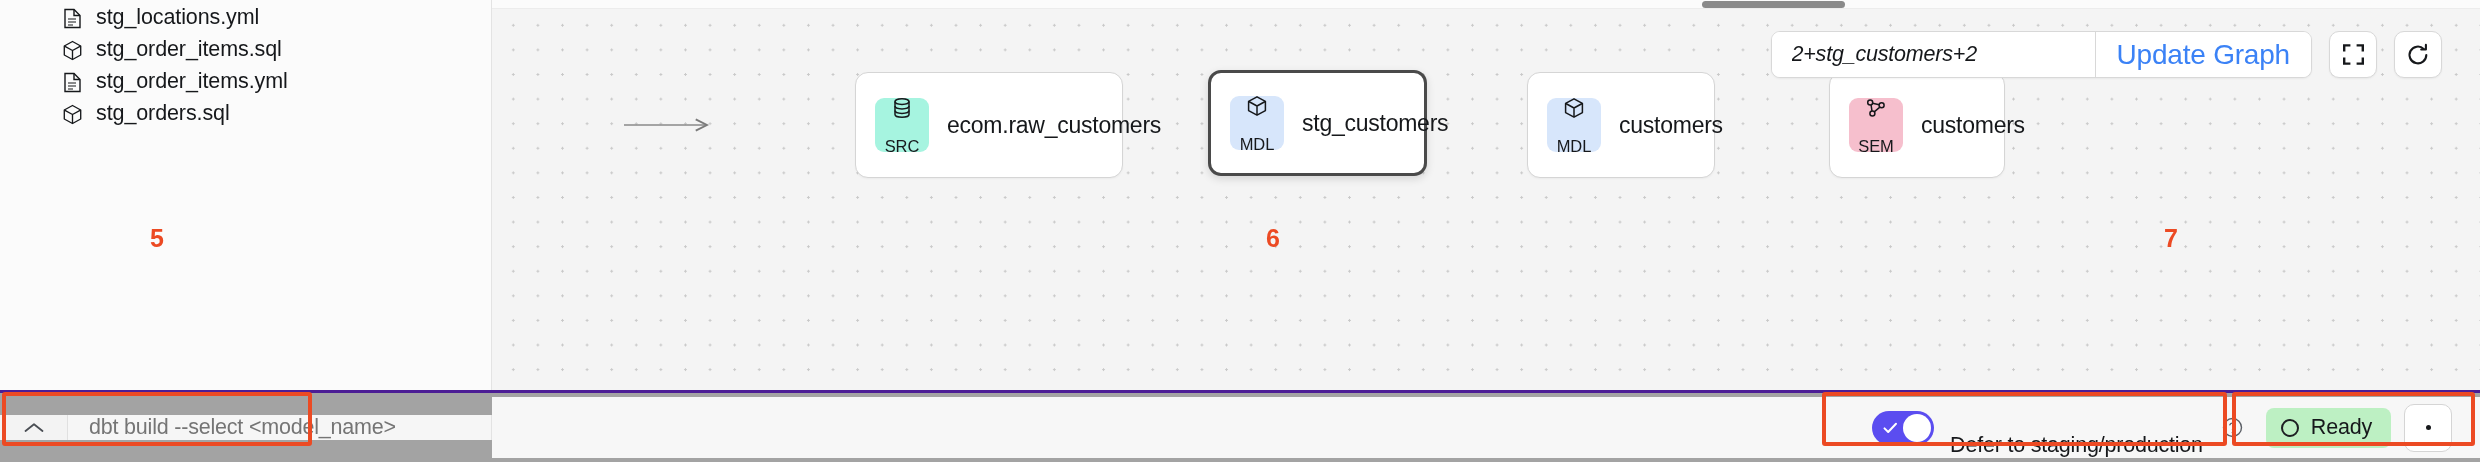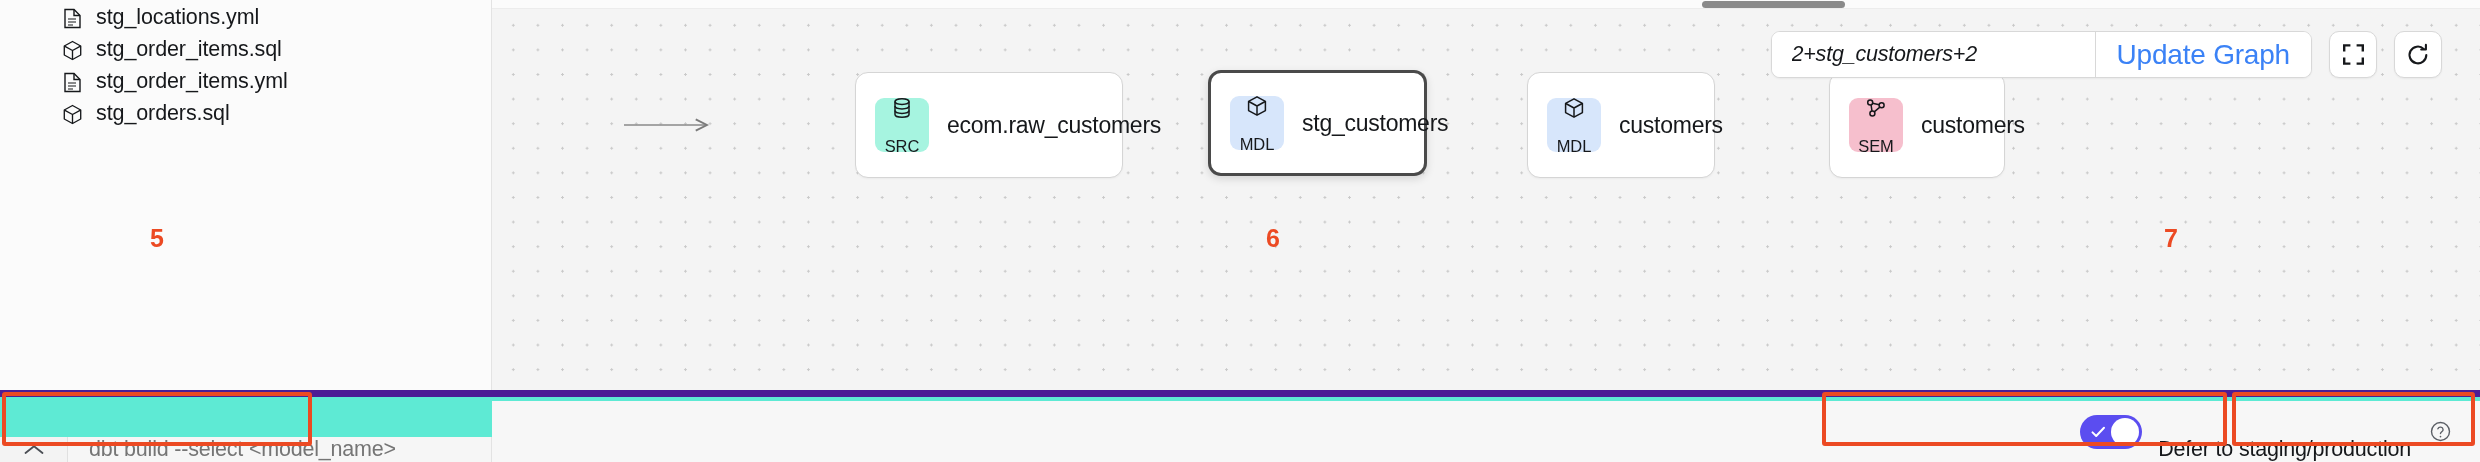--- a/index.html
+++ b/index.html
@@ -218,23 +218,23 @@
     z-index: 1;
     pointer-events: none;
   }
 
   
   .bottom {
     position: relative;
     flex: 1 1 auto;
     height: 72px;
     display: flex;
-    align-items: flex-end;
-    background: #5eead4;
-    border-top: 7px solid #4c1d95;
+    align-items: center;
+    background: #a3a3a3;
+    border-top: 3px solid #4c1d95;
   }
   .cmd-area {
     flex: 0 0 492px;
     width: 492px;
     display: flex;
     align-items: stretch;
     background: #f3f3f3;
     border-right: 1px solid #e3e3e3;
   }
   .cmd-collapse {
@@ -536,20 +536,33 @@
         <span class="defer-label">Defer to staging/production</span>
         <span class="help-icon">
           <svg width="23" height="23" viewBox="0 0 23 23" fill="none" stroke="#5b5f66" stroke-width="1.4">
             <circle cx="11.5" cy="11.5" r="9"></circle>
             <path d="M8.9 8.8a2.7 2.7 0 0 1 5.2.9c0 1.8-2.6 2.3-2.6 3.9" stroke-linecap="round"></path>
             <circle cx="11.5" cy="16.6" r="0.85" fill="#5b5f66" stroke="none"></circle>
           </svg>
         </span>
       </div>
 
+      <div class="ready-group">
+        <div class="ready-badge">
+          <span class="ready-dot"></span>
+          <span>Ready</span>
+        </div>
+        <button class="more-btn">
+          <span style="display:flex;gap:4px;">
+            <span style="width: 5px; height: 5px; border-radius: 50%; background: rgb(22, 24, 27); display: block;"></span>
+              <span style="width: 5px; height: 5px; border-radius: 50%; background: rgb(22, 24, 27); display: block;"></span>
+              <span style="width: 5px; height: 5px; border-radius: 50%; background: rgb(22, 24, 27); display: block;"></span>
+          </span>
+        </button>
+      </div>
     </div>
   </div>
 
   <div class="anno-box" id="anno-box-5"></div>
   <div class="anno-num" id="anno-num-5">5</div>
   <div class="anno-box" id="anno-box-6"></div>
   <div class="anno-num" id="anno-num-6">6</div>
   <div class="anno-box" id="anno-box-7"></div>
   <div class="anno-num" id="anno-num-7">7</div>
 

